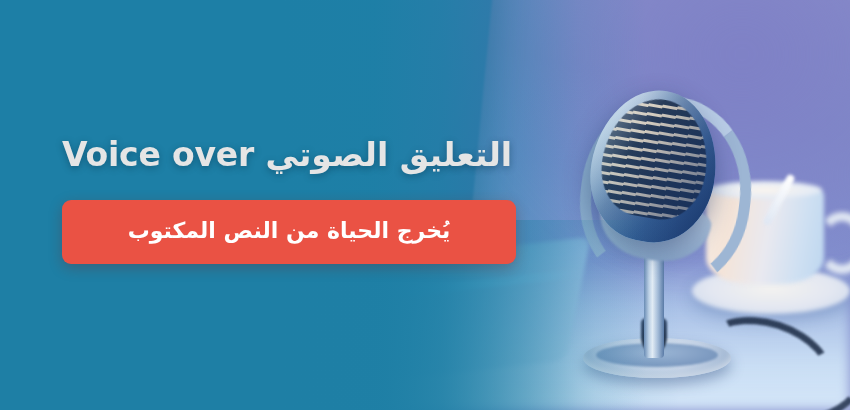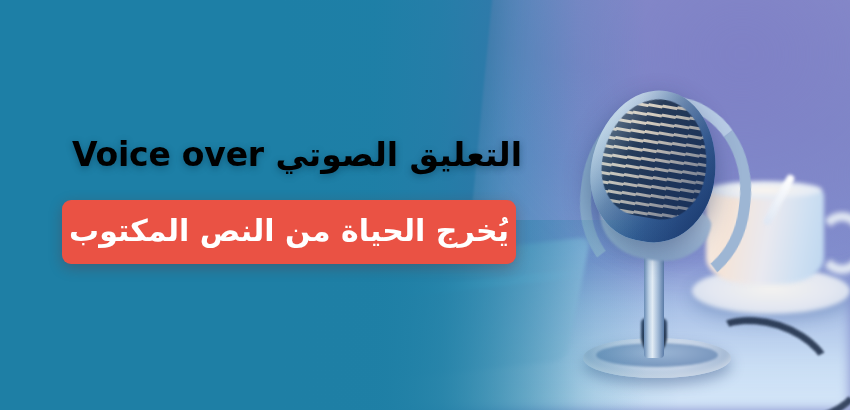--- a/index.html
+++ b/index.html
@@ -266,47 +266,47 @@
   
   .content {
     position:absolute;
     left:0; top:0;
     width:850px; height:410px;
   }
   .headline {
     position:absolute;
     left:62px; top:136px;
     width: 470px;
-    color:#000000;
+    color:#e5e5e5;
     font-size: 33px;
     font-weight: 700;
     letter-spacing: -0.2px;
     line-height: 1.15;
     direction: rtl;
-    text-align: center;
+    text-align: left;
     text-shadow: 0 2px 7px rgba(8,50,75,0.45);
     white-space: nowrap;
   }
   .headline .en { direction: ltr; unicode-bidi: embed; }
 
   .redbar {
     position:absolute;
     left:62px; top:200px;
     width: 454px;
     height: 64px;
     background: #ea5244;
     border-radius: 9px;
     box-shadow: 0 4px 14px rgba(120,30,20,0.28);
     display:flex;
     align-items:center;
     justify-content:center;
   }
   .redbar-text {
     color:#ffffff;
-    font-size: 30px;
+    font-size: 22px;
     font-weight: 700;
     direction: rtl;
     text-align: center;
     line-height: 1;
     white-space: nowrap;
     padding-bottom: 3px;
   }
 </style>
 </head>
 <body>

